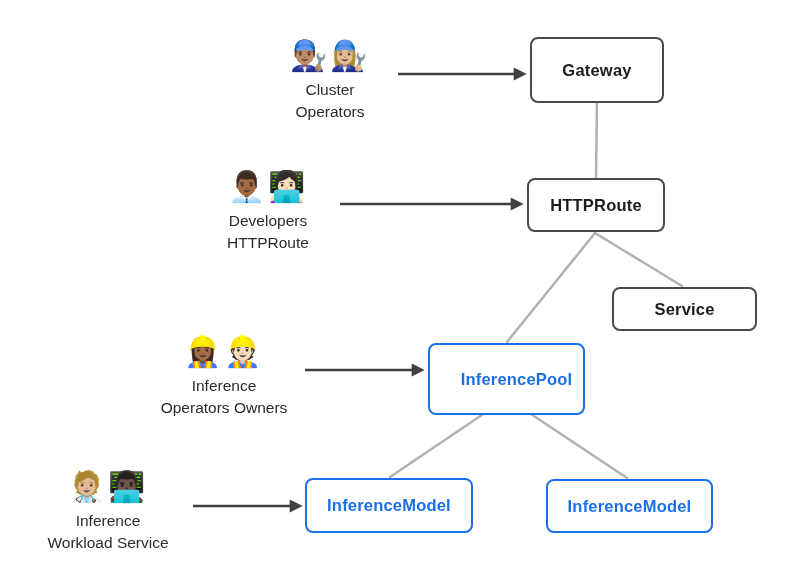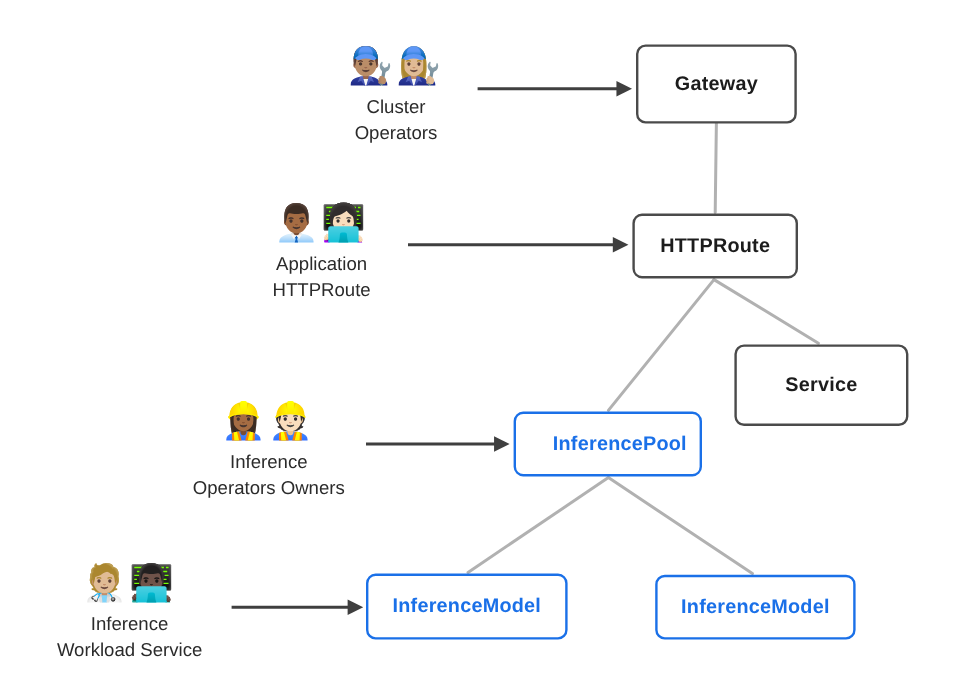--- a/index.html
+++ b/index.html
@@ -91,37 +91,37 @@
     <line class="arrow" x1="398" y1="74" x2="515" y2="74" marker-end="url(#arrowhead)"></line>
     <line class="arrow" x1="340" y1="204" x2="512" y2="204" marker-end="url(#arrowhead)"></line>
     <line class="arrow" x1="305" y1="370" x2="413" y2="370" marker-end="url(#arrowhead)"></line>
     <line class="arrow" x1="193" y1="506" x2="291" y2="506" marker-end="url(#arrowhead)"></line>
   </svg>
 
   <div class="node" style="left:530px; top:37px; width:134px; height:66px;">Gateway</div>
 
   <div class="node" style="left:527px; top:178px; width:138px; height:54px;">HTTPRoute</div>
 
-  <div class="node" style="left:612px; top:287px; width:145px; height:68px;">Service</div>
+  <div class="node" style="left:612px; top:287px; width:145px; height:44px;">Service</div>
 
-  <div class="node inference" style="left:428px; top:343px; width:157px; height:54px;padding-left:20px;">InferencePool</div>
+  <div class="node inference" style="left:428px; top:343px; width:157px; height:72px;padding-left:20px;">InferencePool</div>
 
   <div class="node inference" style="left:305px; top:478px; width:168px; height:55px;">InferenceModel</div>
 
   <div class="node inference" style="left:546px; top:479px; width:167px; height:54px;">InferenceModel</div>
 
   <div class="persona" style="left:240px; top:36px; width:180px;">
     <span class="emoji">👨🏽‍🔧👩🏼‍🔧</span>
     <span class="line">Cluster</span>
     <span class="line">Operators</span>
   </div>
 
   <div class="persona" style="left:178px; top:167px; width:180px;">
     <span class="emoji">👨🏾‍💼👩🏻‍💻</span>
-    <span class="line">Application</span>
+    <span class="line">Developers</span>
     <span class="line">HTTPRoute</span>
   </div>
 
   <div class="persona" style="left:124px; top:332px; width:200px;">
     <span class="emoji">👷🏾‍♀️👷🏻</span>
     <span class="line">Inference</span>
     <span class="line">Operators Owners</span>
   </div>
 
   <div class="persona" style="left:8px; top:467px; width:200px;">

